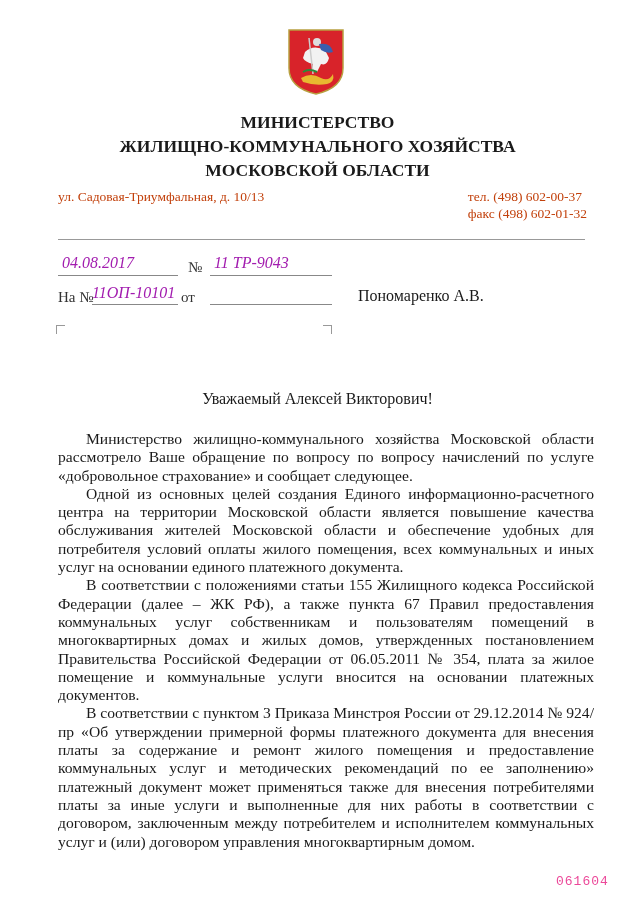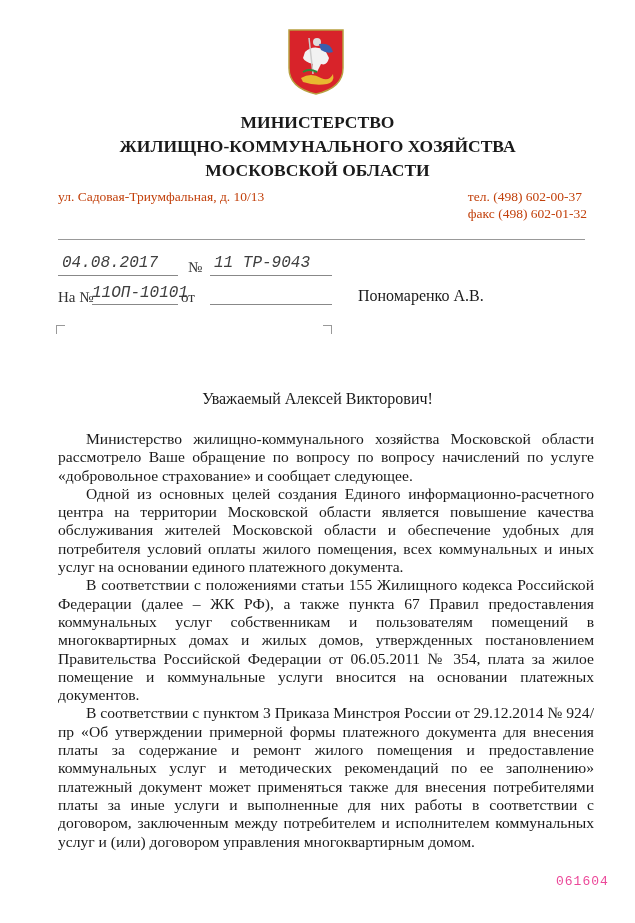--- a/index.html
+++ b/index.html
@@ -2,21 +2,21 @@
 <html><head>
 <meta charset="utf-8">
 <style>
   html,body{margin:0;padding:0;background:#fff;}
   body{width:635px;height:923px;position:relative;overflow:hidden;font-family:"Liberation Serif",serif;color:#1a1a1a;}
   .abs{position:absolute;}
   .emblem{left:287px;top:28px;width:58px;height:68px;}
   .title{left:0;width:635px;text-align:center;font-weight:bold;font-size:17.5px;line-height:24px;}
   .addr{font-size:13.5px;line-height:17px;color:#c2410c;}
   .hr{left:58px;width:527px;height:1px;background:#999;top:239px;}
-  .hand{font-family:Liberation Mono, monospace;font-style:italic;color:#404040;font-size:16px;}
+  .hand{font-family:Liberation Serif, serif;font-style:italic;color:#a21caf;font-size:16px;}
   .uline{height:1px;background:#888;}
   .lbl{font-size:15px;color:#333;}
   .body{left:58px;width:536px;font-size:15.6px;line-height:18.3px;text-align:justify;}
   .body p{margin:0;text-indent:28px;}
   .corner{border-color:#999;border-style:solid;width:8px;height:8px;}
   .stamp{font-family:"Liberation Mono",monospace;font-size:13px;letter-spacing:1px;color:#ec4899;}
 </style>
 </head>
 <body>
 

